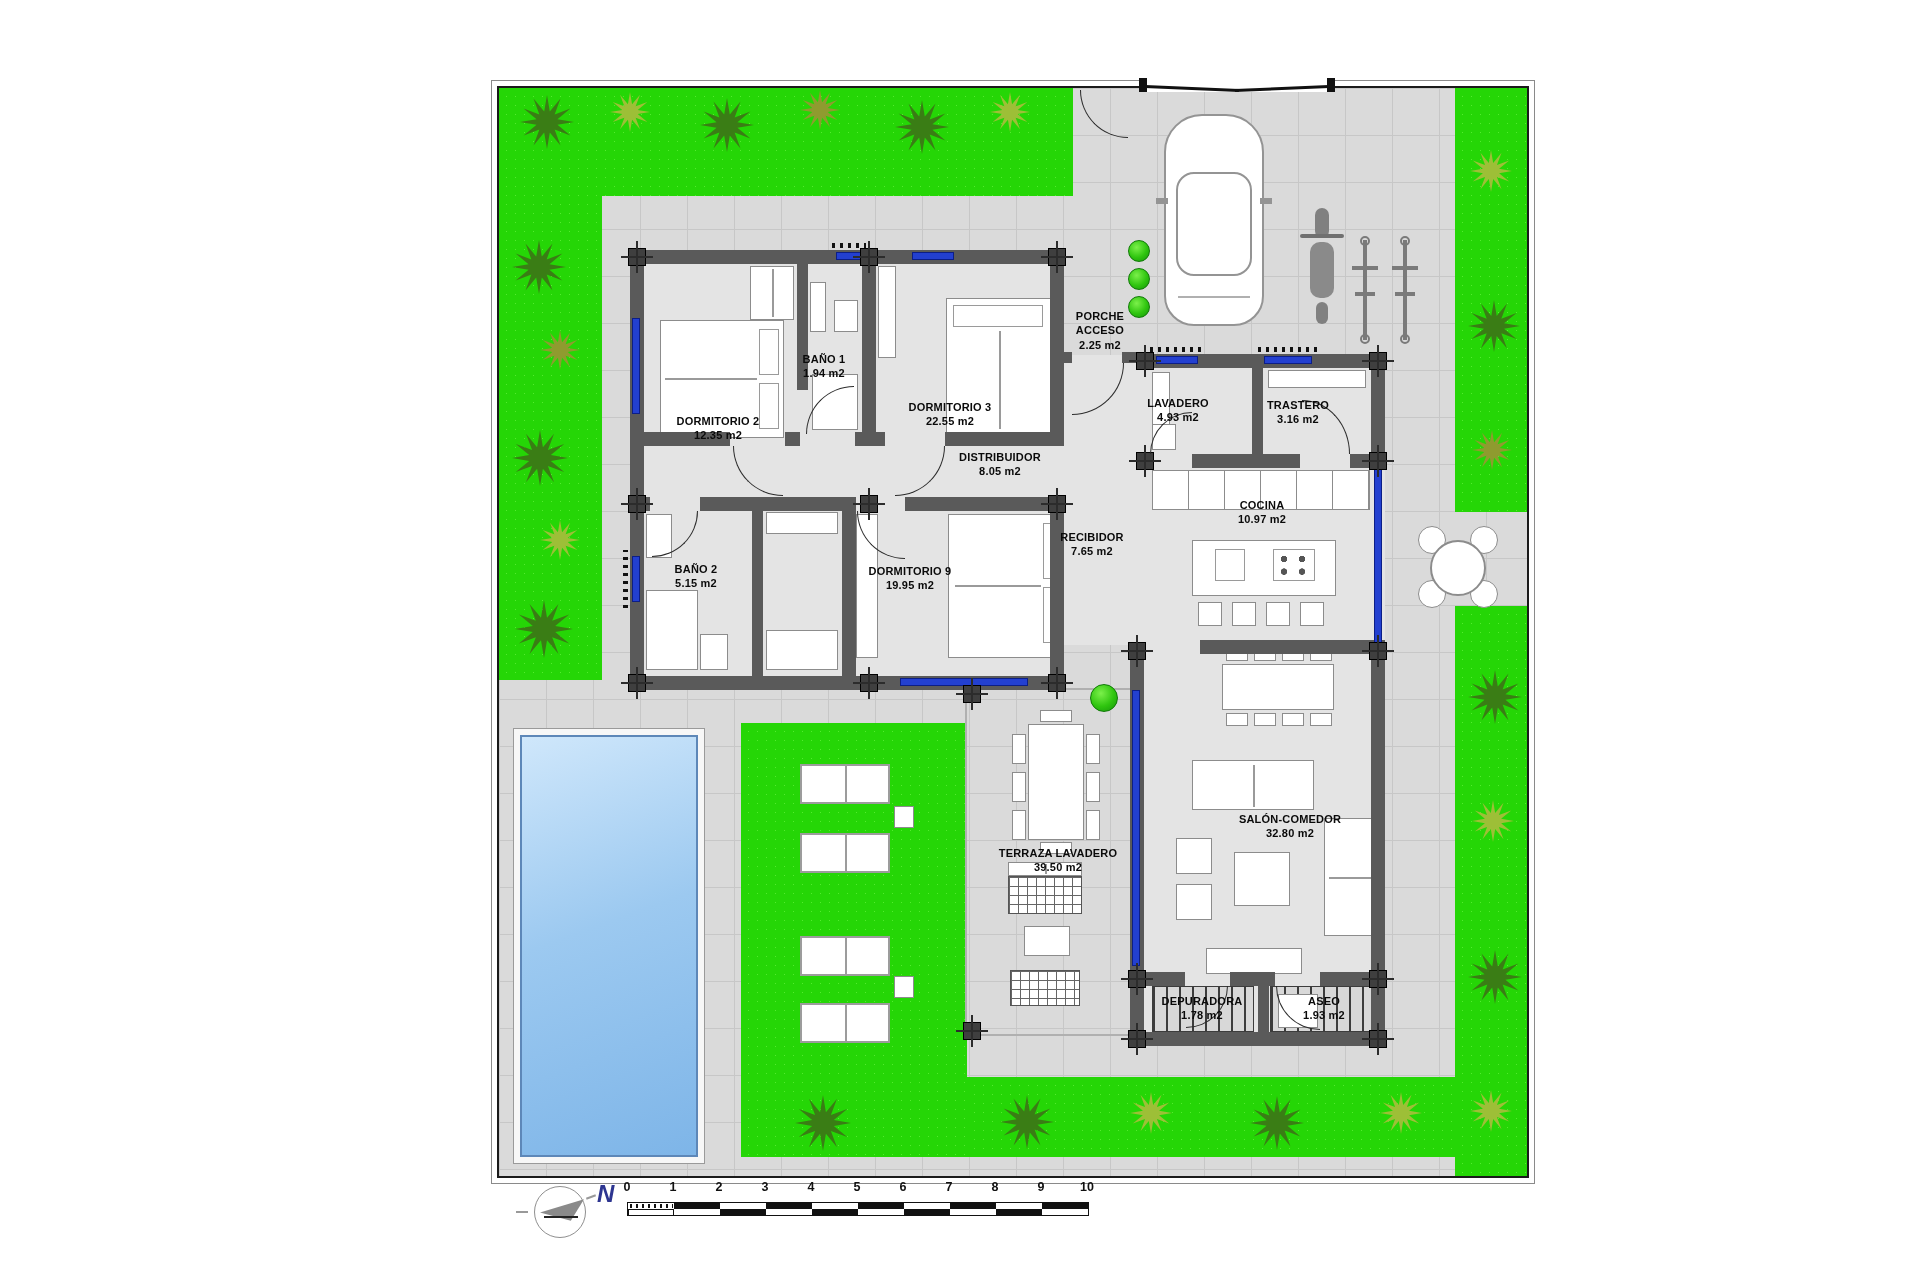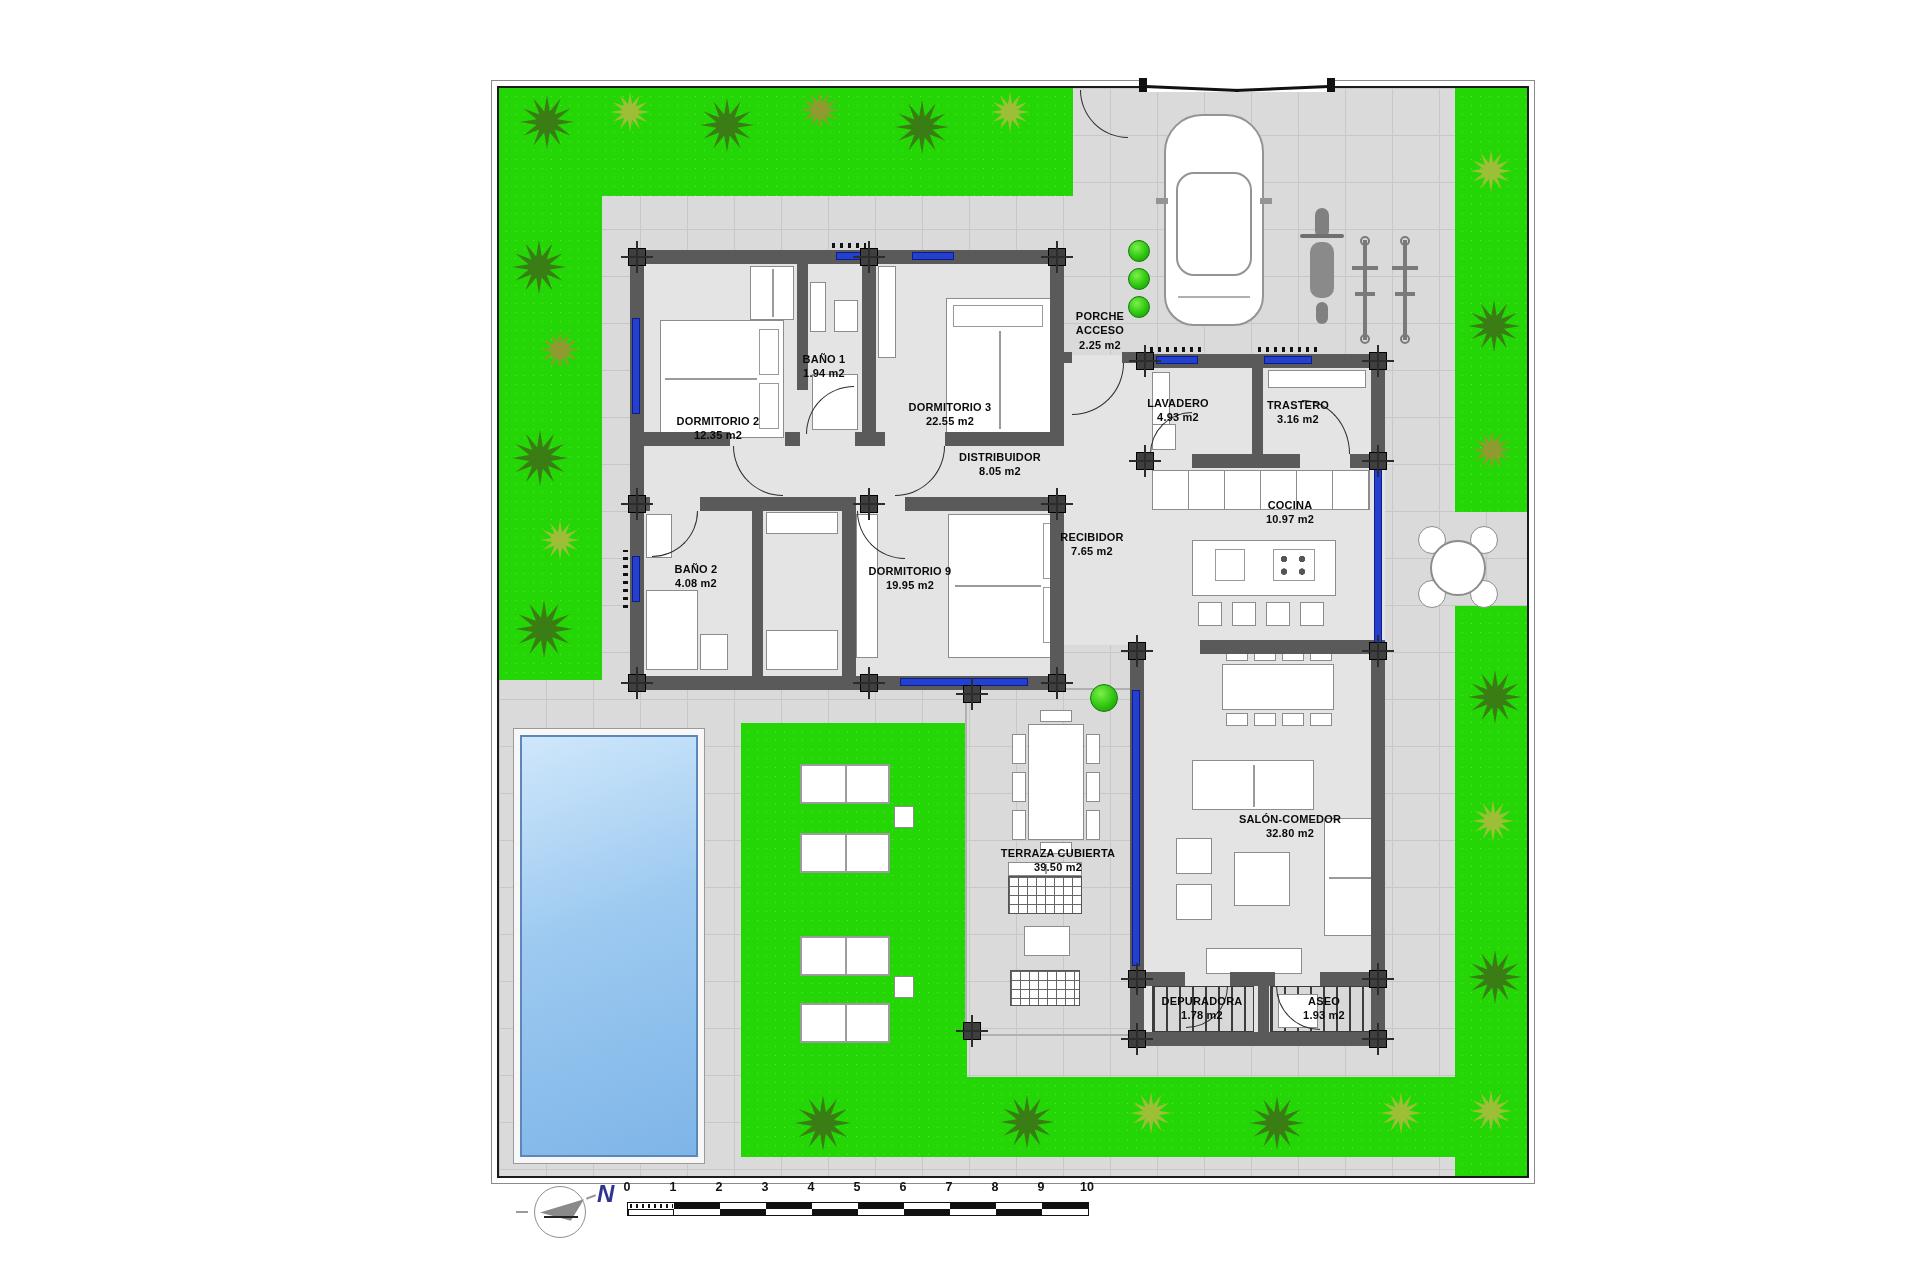--- a/index.html
+++ b/index.html
@@ -338,38 +338,38 @@
       <span>3.16 m2</span>
     </div>
   <div class="g rl" style="left:1000px;top:464px">
       <span>DISTRIBUIDOR</span>
       <span>8.05 m2</span>
     </div>
   <div class="g rl" style="left:1092px;top:544px">
       <span>RECIBIDOR</span>
       <span>7.65 m2</span>
     </div>
-  <div class="g rl" style="left:1290px;top:512px">
+  <div class="g rl" style="left:1262px;top:512px">
       <span>COCINA</span>
       <span>10.97 m2</span>
     </div>
   <div class="g rl" style="left:696px;top:576px">
       <span>BAÑO 2</span>
-      <span>4.08 m2</span>
+      <span>5.15 m2</span>
     </div>
   <div class="g rl" style="left:910px;top:578px">
       <span>DORMITORIO 9</span>
       <span>19.95 m2</span>
     </div>
   <div class="g rl" style="left:1290px;top:826px">
       <span>SALÓN-COMEDOR</span>
       <span>32.80 m2</span>
     </div>
   <div class="g rl" style="left:1058px;top:860px">
-      <span>TERRAZA CUBIERTA</span>
+      <span>TERRAZA LAVADERO</span>
       <span>39.50 m2</span>
     </div>
   <div class="g rl" style="left:1202px;top:1008px">
       <span>DEPURADORA</span>
       <span>1.78 m2</span>
     </div>
   <div class="g rl" style="left:1324px;top:1008px">
       <span>ASEO</span>
       <span>1.93 m2</span>
     </div>

